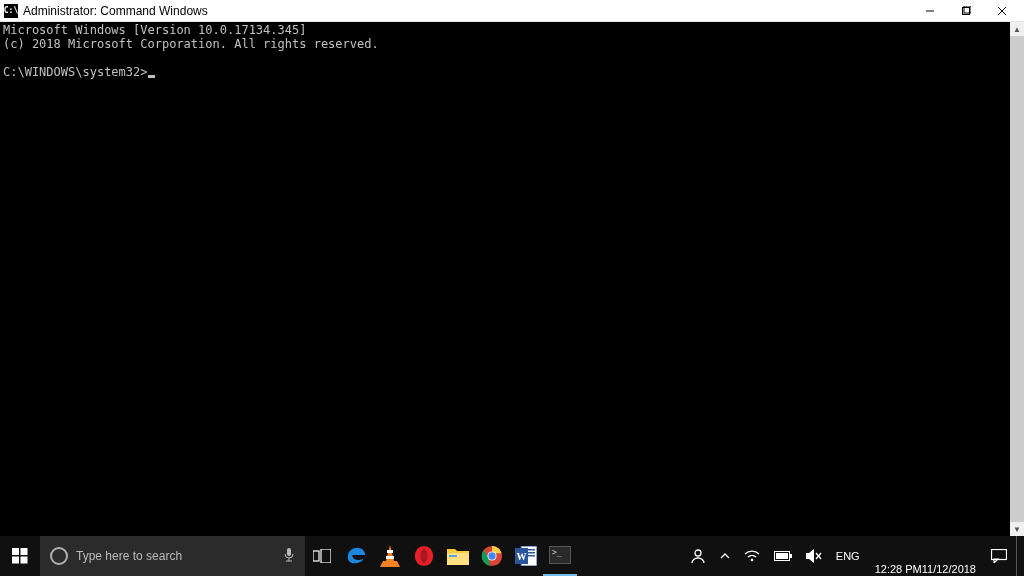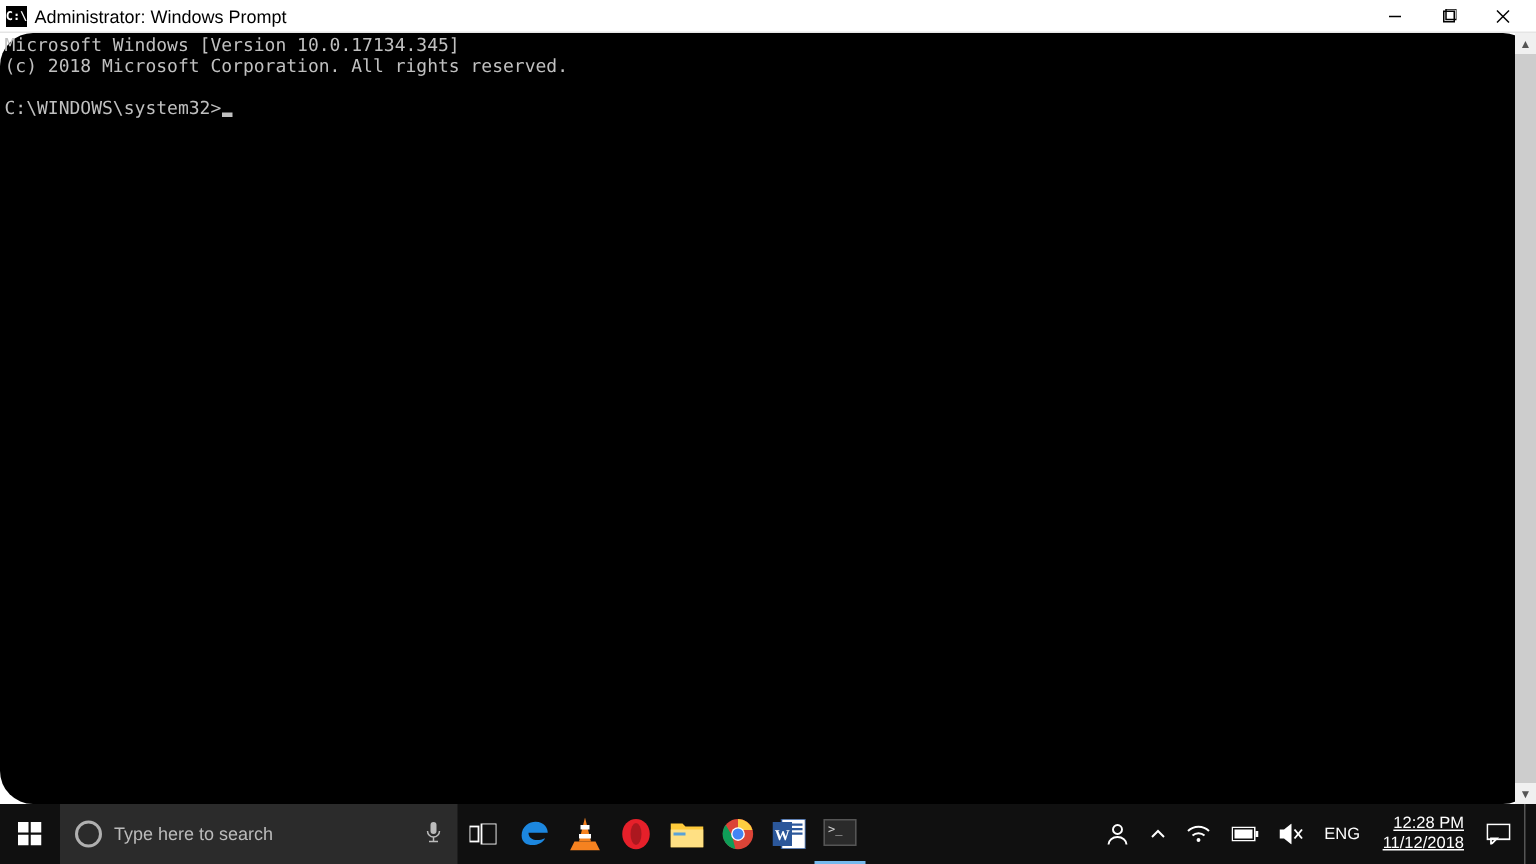--- a/index.html
+++ b/index.html
@@ -52,21 +52,20 @@
     .terminal {
       flex: 1;
       background: #000;
       color: #c0c0c0;
       font-family: Consolas, "Lucida Console", monospace;
       font-size: 12px;
       line-height: 14px;
       padding: 1px 3px;
       position: relative;
       white-space: pre;
-      border-radius: 22px;
     }
     .terminal .cursor {
       display: inline-block;
       width: 7px; height: 3px;
       background: #c0c0c0;
       vertical-align: bottom;
       margin-bottom: 1px;
     }
     .scrollbar {
       position: absolute;
@@ -133,26 +132,25 @@
     }
     .tray .tray-btn {
       height: 40px;
       display: flex;
       align-items: center;
       justify-content: center;
       padding: 0 5px;
     }
     .tray .clock {
       display: flex;
-      flex-direction: column;
+      flex-direction: row;
       align-items: flex-end;
       line-height: 13px;
       font-size: 11px;
       padding: 0 6px;
-      text-decoration: underline;
     }
     .tray .show-desktop {
       width: 6px; height: 40px;
       border-left: 1px solid #555;
     }
     .app-icon { width: 24px; height: 24px; display:flex; align-items:center; justify-content:center; }
     .cmd-tile {
       width: 22px; height: 18px;
       background: #2a2a2a;
       border: 1px solid #555;
@@ -167,21 +165,21 @@
       font-family: Consolas, monospace;
     }
     .cmd-active { border-bottom: 2px solid #76b9ed; }
   </style>
 </head>
 <body>
 
 <div class="window">
   <div class="title-bar">
     <div class="title-icon">C:\</div>
-    <div class="title-text">Administrator: Windows Prompt</div>
+    <div class="title-text">Administrator: Command Windows</div>
     <div class="title-spacer"></div>
     <div class="win-btn">
       <svg width="10" height="10">
           <line x1="1" y1="5" x2="9" y2="5" stroke="#000" stroke-width="1"></line>
         </svg>
     </div>
     <div class="win-btn">
       <svg width="10" height="10">
           <rect x="1.5" y="1.5" width="7" height="7" fill="none" stroke="#000" stroke-width="1"></rect>
           <rect x="3" y="0" width="7" height="7" fill="none" stroke="#000" stroke-width="1"></rect>

